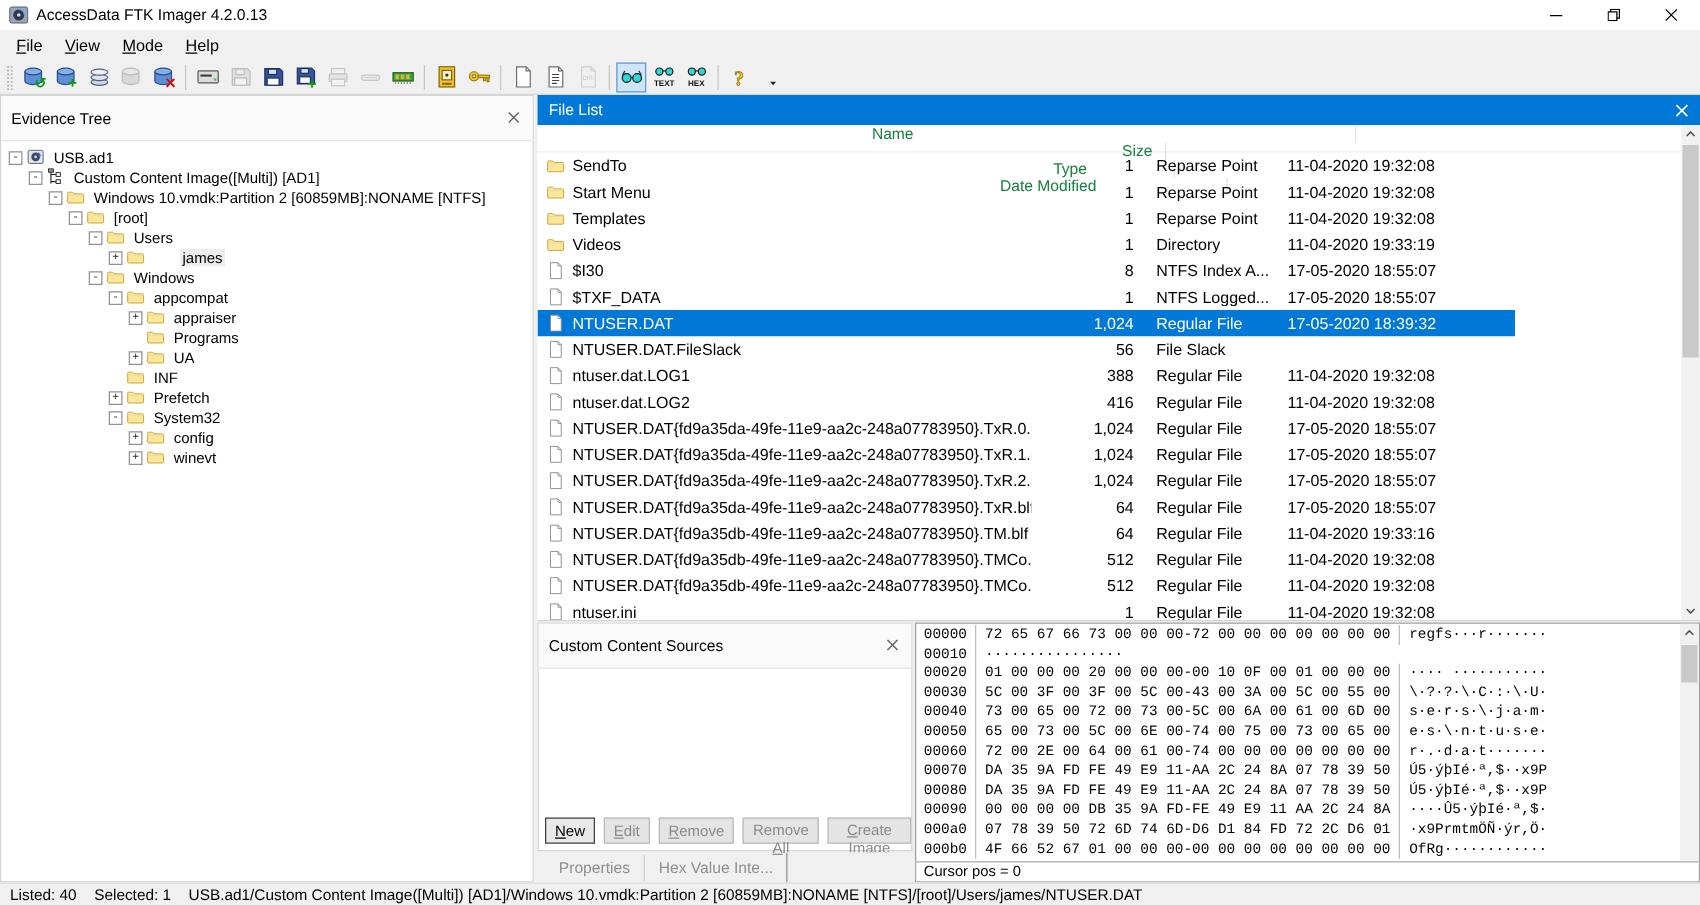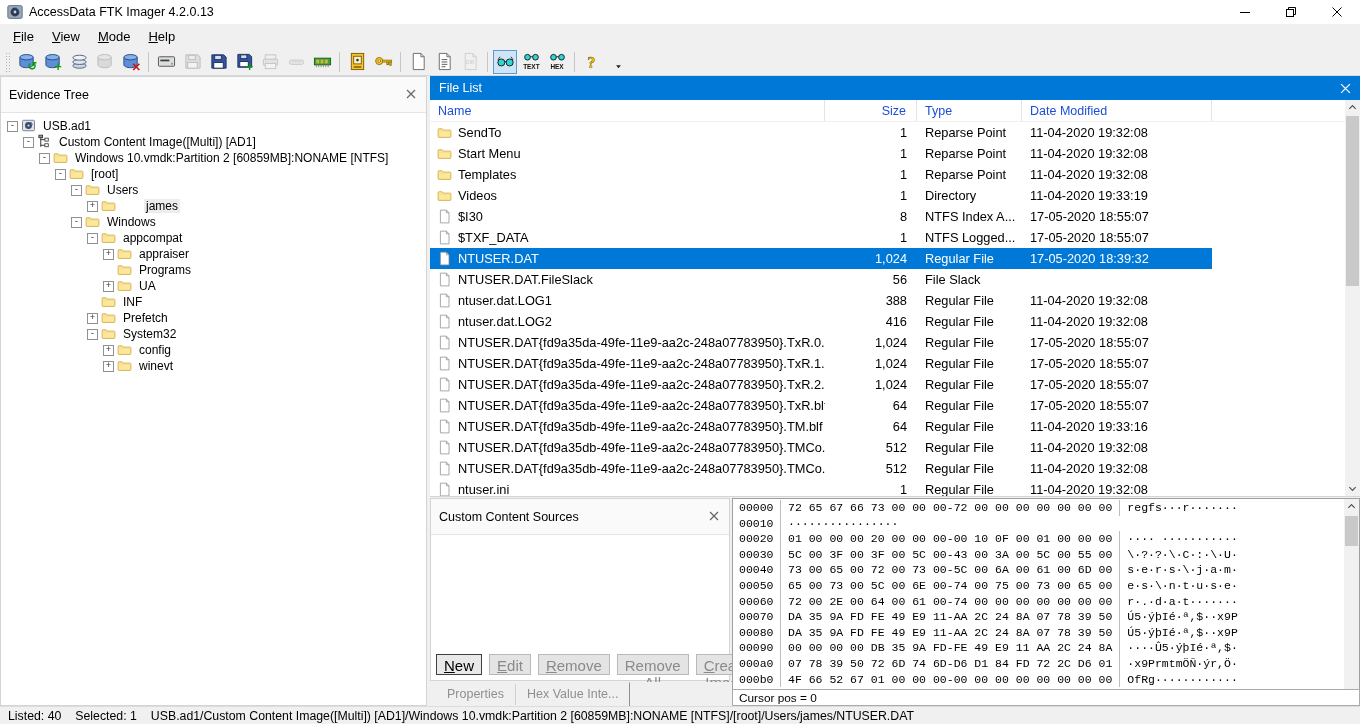--- a/index.html
+++ b/index.html
@@ -43,21 +43,21 @@
   .ticon { width:16px; height:16px; margin-right:4px; flex:0 0 16px; }
   .ticon svg { width:15px; height:15px; }
   .tlabel { padding:0 2px; }
   .trow.hilite .tlabel { background:#ededed;margin-left:23px; }
 
   
   #filelist { position:absolute; left:430px; top:76px; right:0; height:421px; background:#fff; border-bottom:1px solid #d4d4d4; }
   .flhead { height:24px; background:#0078d7; color:#fff; display:flex; align-items:center; padding:0 9px; font-size:12.5px; }
   .flhead .closex { margin-left:auto; color:#fff; }
   .flhead .closex svg { width:11px; height:11px; }
-  .colhead { height:22px; display:flex; align-items:center; font-size:12.5px; color:#1d4ed8; border-bottom:1px solid #f0f0f0; padding-right:16px; }
+  .colhead { height:22px; display:flex; align-items:center; font-size:12.5px; color:#15803d; border-bottom:1px solid #f0f0f0; padding-right:16px;flex-direction:column; }
   .colhead > div { height:100%; display:flex; align-items:center; border-right:1px solid #e4e4e4; }
   .ch-name { width:395px; padding-left:8px; }
   .ch-size { width:92px; justify-content:flex-end; padding-right:10px; }
   .ch-type { width:105px; padding-left:8px; }
   .ch-date { width:190px; padding-left:8px; }
   .rows { position:absolute; left:0; right:16px; top:46px; bottom:0; overflow:hidden; }
   .frow { display:flex; height:21px; }
   .fcells { display:flex; width:782px; align-items:center; font-size:12.8px; }
   .fcells.sel { background:#0078d7; color:#fff; }
   .c-name { width:395px; display:flex; align-items:center; padding-left:7px; white-space:nowrap; overflow:hidden; }
@@ -78,37 +78,37 @@
   .hscroll .sthumb { position:absolute; top:1px; height:13px; background:#d2d2d2; }
   .sarrow svg { width:9px; height:9px; }
 
   
   #ccs { position:absolute; left:430px; top:498px; width:300px; height:183px; background:#fff; border:1px solid #d4d4d4; }
   .ccs-list { position:absolute; left:5px; right:5px; top:26px; height:122px; border:1px solid #8f8f8f; background:#fff; }
   .ccs-cols { display:flex; font-size:12.3px; color:#222; padding-top:7px; }
   .ccs-col1 { flex:1; padding-left:9px; }
   .ccs-col2 { width:66px; border-left:1px solid #e0e0e0; padding-left:8px; }
   .ccs-btns { position:absolute; left:5px; bottom:5px; display:flex; gap:7px; }
-  .btn { font-family:"Liberation Sans",sans-serif; font-size:15px; color:#8a8a8a; background:#e4e4e4; border:1px solid #b9b9b9; padding:2px 7px; height:21px; }
+  .btn { font-family:"Liberation Sans",sans-serif; font-size:12px; color:#8a8a8a; background:#e4e4e4; border:1px solid #b9b9b9; padding:2px 7px; height:21px; }
   .btn.enabled { color:#000; border-color:#3f3f3f; background:#e9e9e9; }
 
   
   .tabs { position:absolute; left:436px; top:684px; height:21px; display:flex; align-items:stretch; font-size:12.5px; }
   .tab { color:#8f8f8f; padding:3px 11px; border-left:1px solid #d0d0d0; white-space:nowrap; }
   .tab:first-child { border-left:none; }
   .tab.active { color:#000; background:#f0f0f0; border:1px solid #8f8f8f; border-top:1px solid #f0f0f0; margin-top:-2px; padding-top:21px; }
 
   
   #hexpanel { position:absolute; left:732px; top:498px; right:0; height:236px; background:#fff; border:1px solid #9f9f9f; }
   .hexrows { position:absolute; left:0; top:1px; right:16px; bottom:0; overflow:hidden; font-family:"Liberation Mono","DejaVu Sans Mono",monospace; font-size:11.5px; }
   .hrow { display:flex; height:15.6px; line-height:15.6px; white-space:pre; }
   .h-off { width:48px; padding-left:6px; border-right:1px solid #bdbdbd; }
   .h-bytes { padding:0 7px; border-right:1px solid #bdbdbd; }
   .h-ascii { padding-left:7px; }
-  #cursorbar { position:absolute; left:732px; top:689px; right:0; height:17px; background:#fff; border:1px solid #ababab; font-size:11.8px; display:flex; align-items:center; padding-left:6px; }
+  #cursorbar { position:absolute; left:732px; top:689px; right:0; height:17px; background:#fff; border:1px solid #ababab; font-size:11.8px; display:flex; align-items:flex-start; padding-left:6px; }
 
   
   .statusbar { position:absolute; left:0; bottom:0; width:1360px; height:18px; background:#f0f0f0; border-top:1px solid #dcdcdc; display:flex; align-items:center; font-size:12.3px; padding-left:8px; }
   .statusbar span { margin-right:14px; white-space:nowrap; }
 </style>
 </head>
 <body>
 
 <div class="titlebar">
   <span class="appicon">

